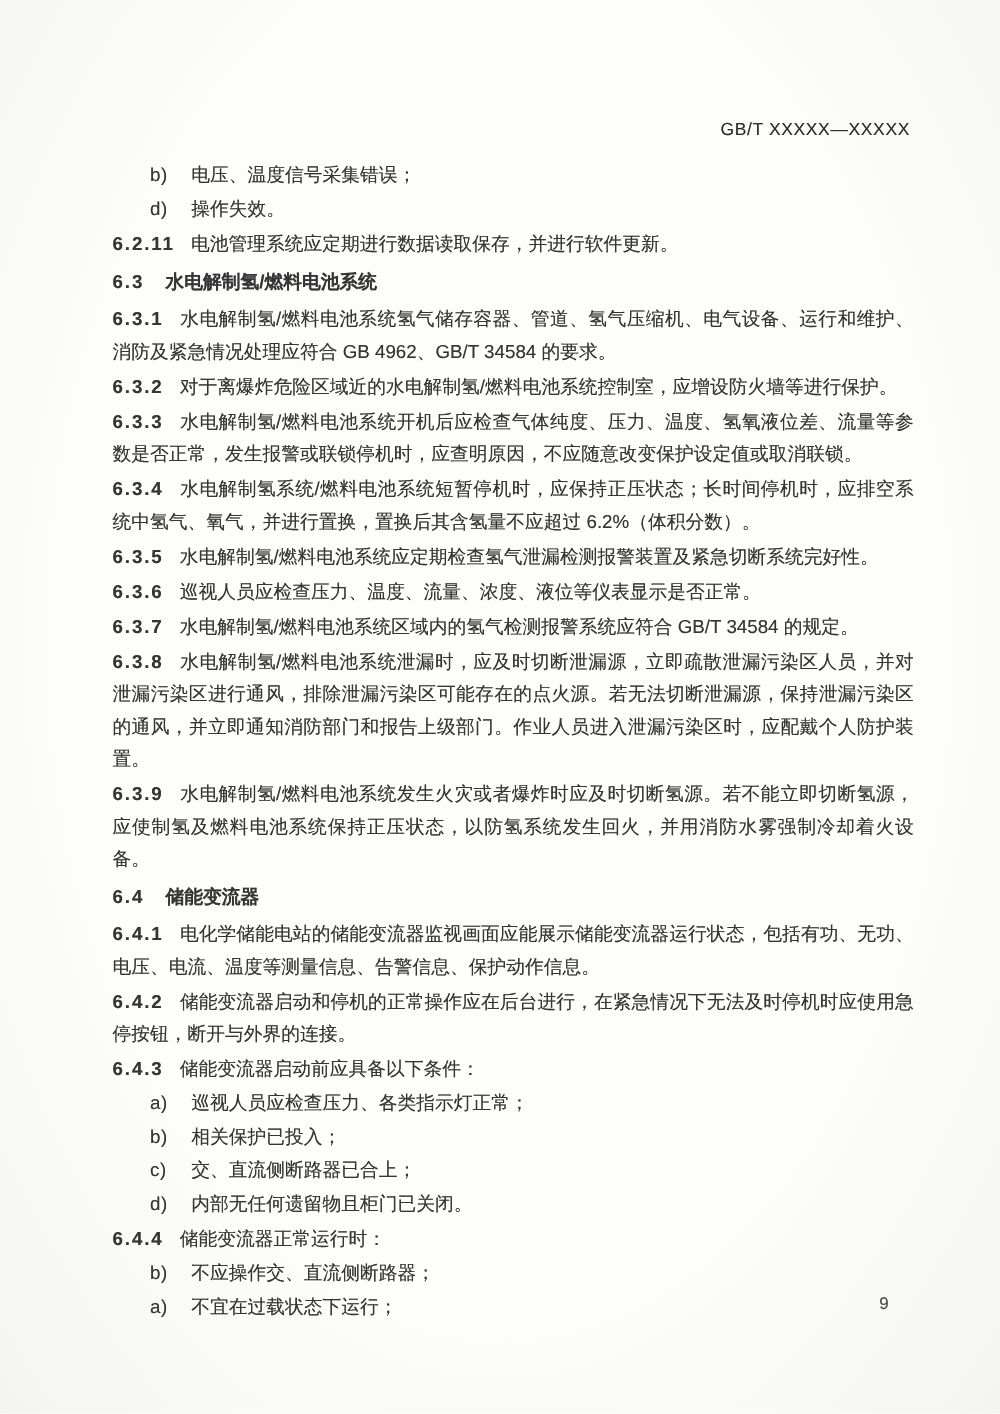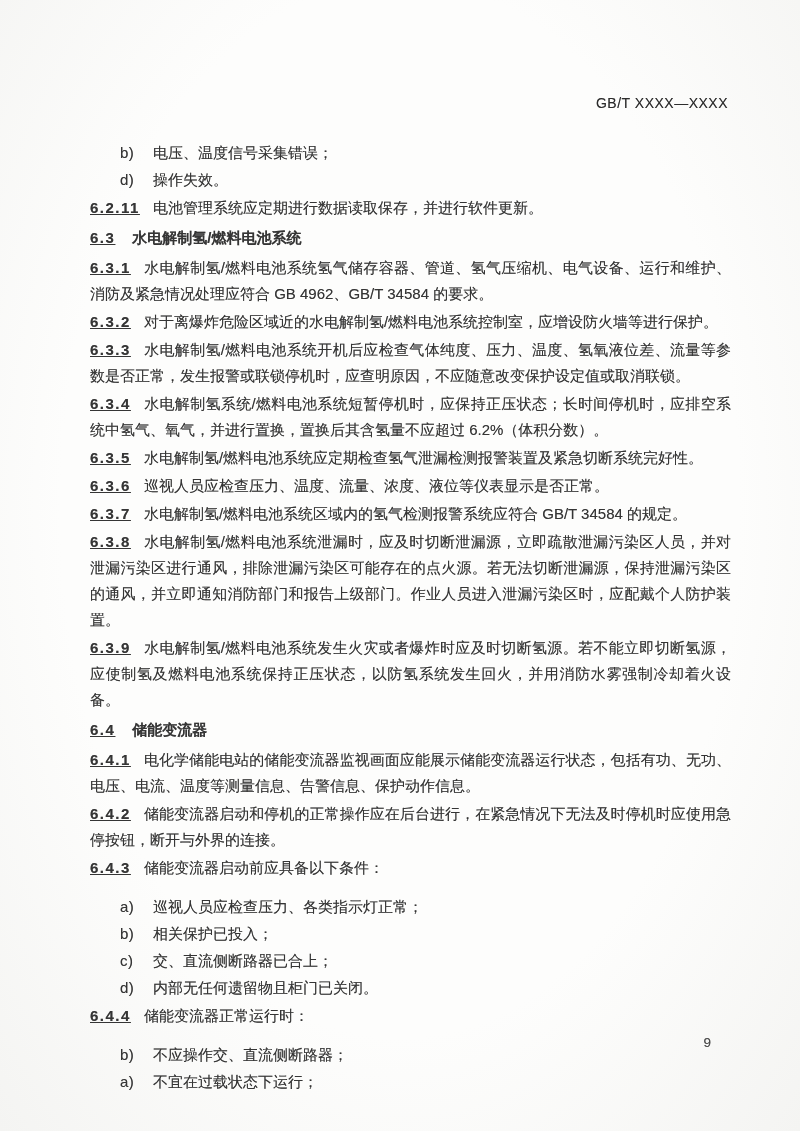--- a/index.html
+++ b/index.html
@@ -41,31 +41,30 @@
     margin: 0 0 2px 0;
     text-align: justify;
     text-justify: inter-character;
   }
   .clause .num,
   .heading .num {
     font-weight: bold;
     letter-spacing: 1.5px;
     margin-right: 13px;
     white-space: nowrap;
-    text-decoration: underline;
   }
   .heading {
     font-size: 15px;
     line-height: 26px;
     font-weight: bold;
     margin: 4px 0 4px 0;
   }
   .heading .num { margin-right: 17px; }
 
-  .doc-list { margin: 14px 0 3px 0; }
+  .doc-list { margin: 2px 0 3px 0; }
   .doc-list-item {
     font-size: 15px;
     line-height: 24px;
     margin: 0 0 3px 30px;
     text-align: justify;
   }
   .doc-list-item .marker {
     display: inline-block;
     width: 33px;
     letter-spacing: 0.5px;
@@ -76,21 +75,21 @@
     top: 1035px;
     right: 89px;
     font-size: 13.5px;
     color: #4c4c4c;
   }
 </style>
 </head>
 <body>
 
 <div class="page scan-soft">
-  <div class="doc-header">GB/T XXXX—XXXX</div>
+  <div class="doc-header">GB/T XXXXX—XXXXX</div>
   <div class="content">
       <div class="doc-list">
         <p class="doc-list-item"><span class="marker">b)</span><span class="txt">电压、温度信号采集错误；</span></p>
         <p class="doc-list-item"><span class="marker">d)</span><span class="txt">操作失效。</span></p>
       </div>
       <p class="clause"><span class="num">6.2.11</span><span class="txt">电池管理系统应定期进行数据读取保存，并进行软件更新。</span></p>
       <p class="heading"><span class="num">6.3</span><span class="txt">水电解制氢/燃料电池系统</span></p>
       <p class="clause"><span class="num">6.3.1</span><span class="txt">水电解制氢/燃料电池系统氢气储存容器、管道、氢气压缩机、电气设备、运行和维护、消防及紧急情况处理应符合 GB 4962、GB/T 34584 的要求。</span></p>
       <p class="clause"><span class="num">6.3.2</span><span class="txt">对于离爆炸危险区域近的水电解制氢/燃料电池系统控制室，应增设防火墙等进行保护。</span></p>
       <p class="clause"><span class="num">6.3.3</span><span class="txt">水电解制氢/燃料电池系统开机后应检查气体纯度、压力、温度、氢氧液位差、流量等参数是否正常，发生报警或联锁停机时，应查明原因，不应随意改变保护设定值或取消联锁。</span></p>

